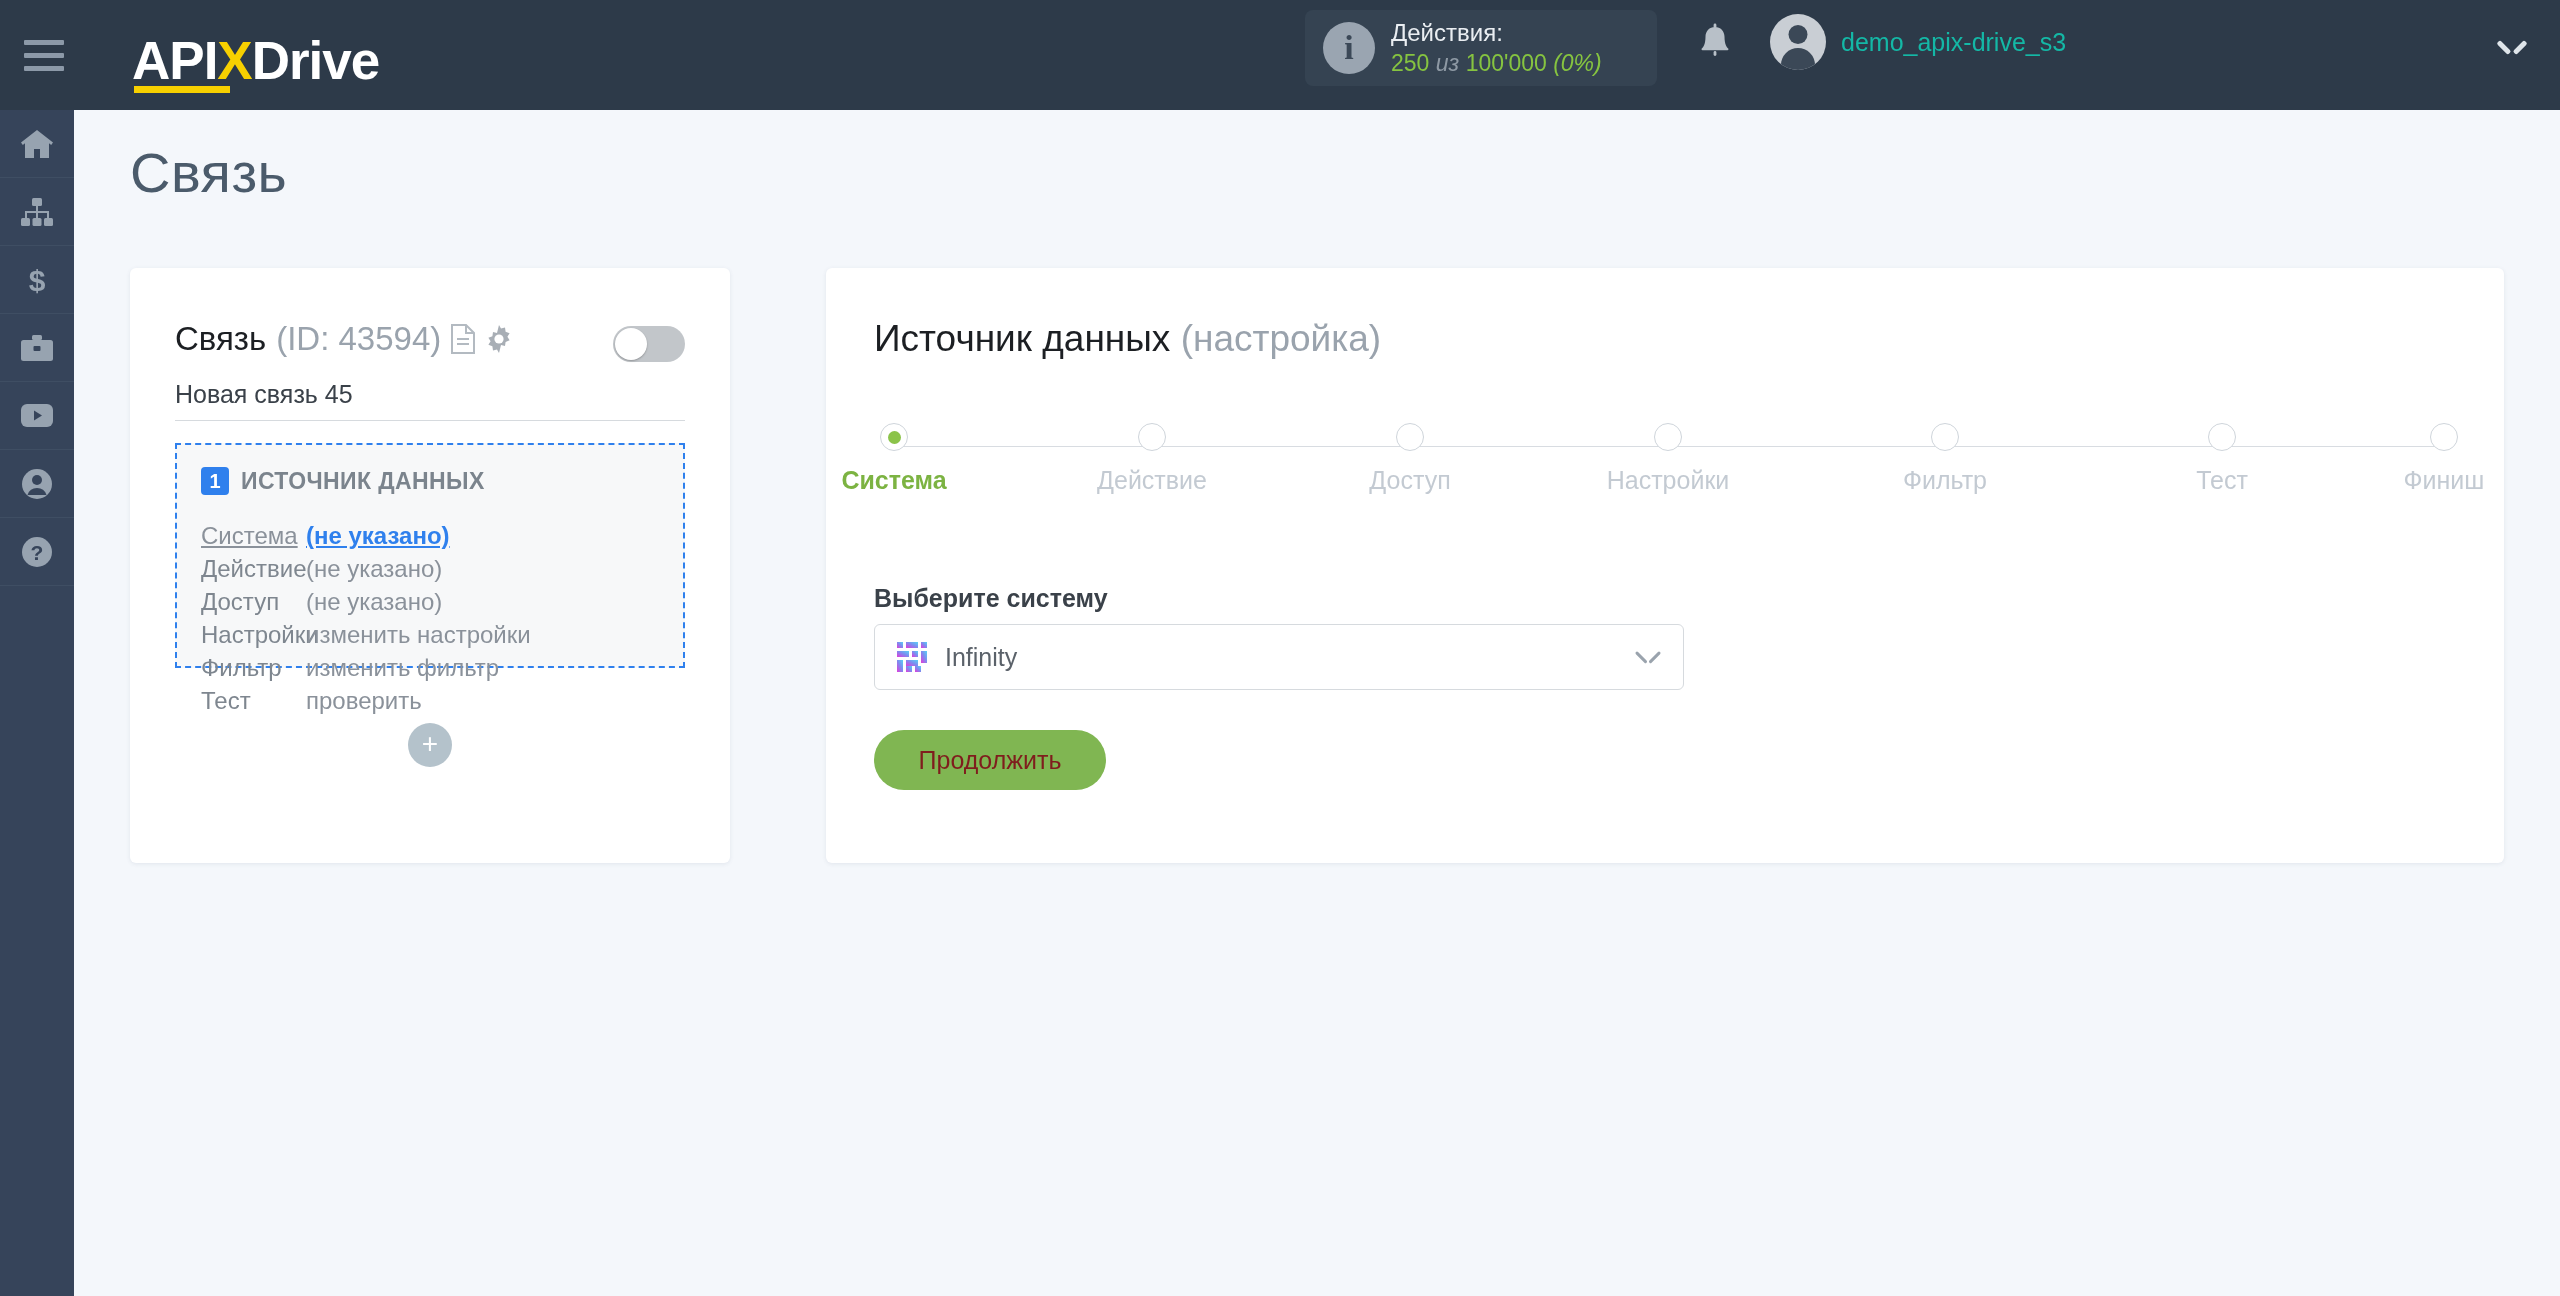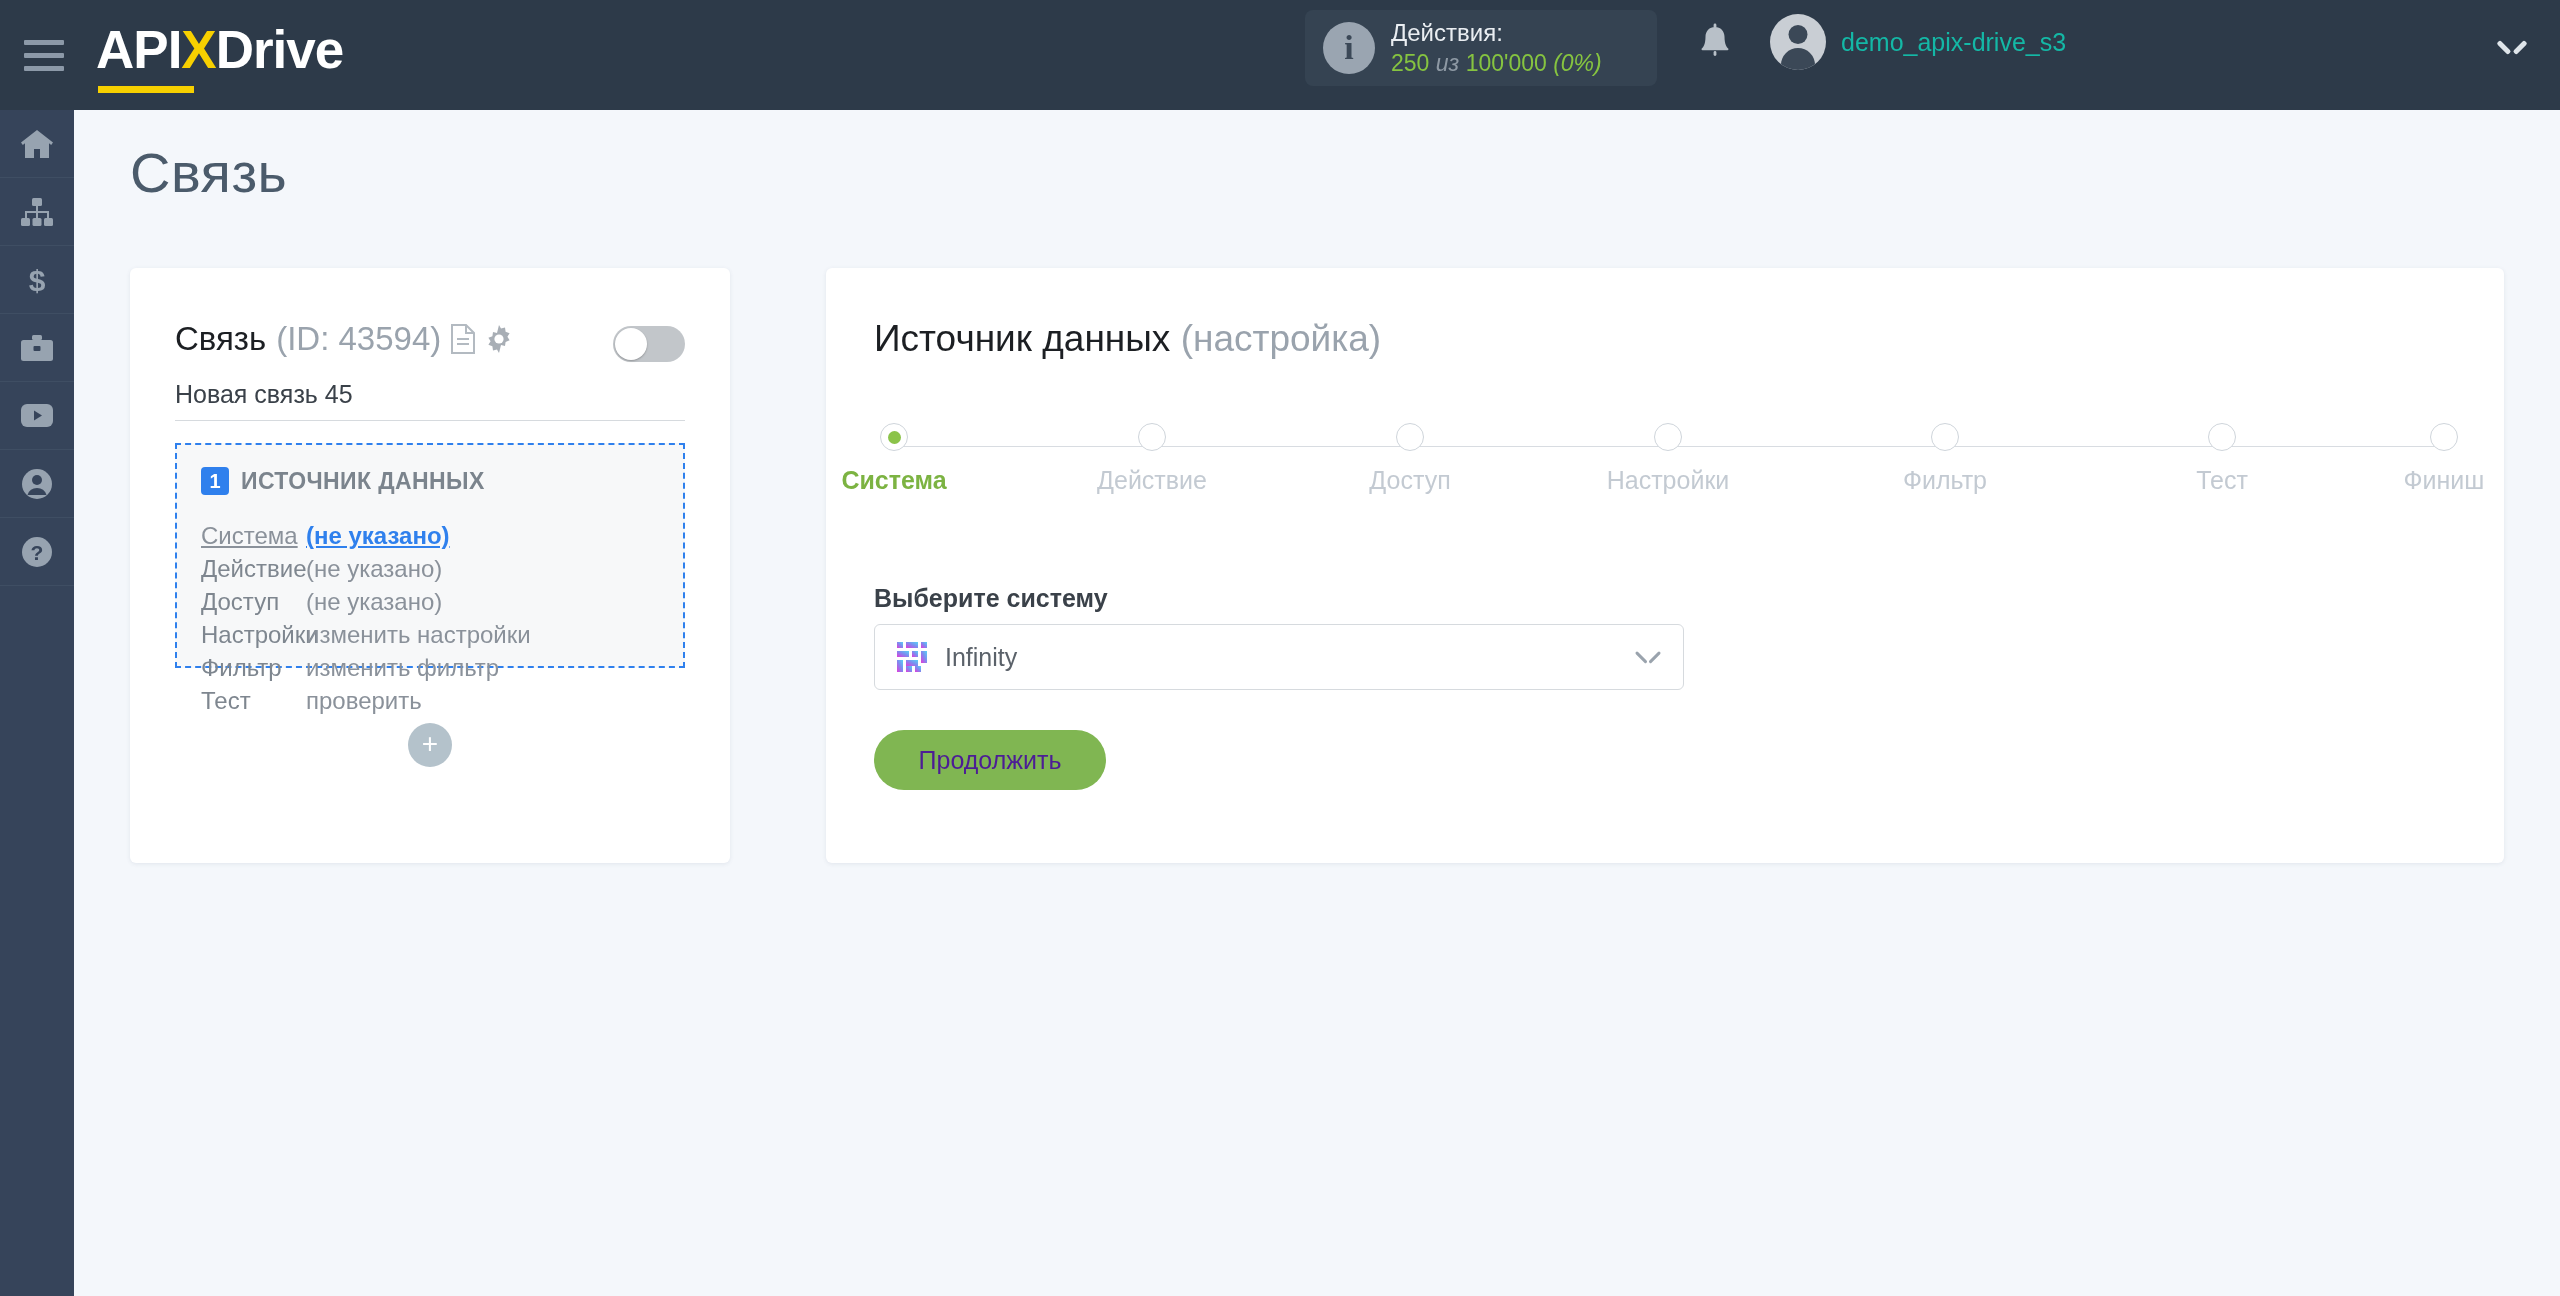--- a/index.html
+++ b/index.html
@@ -18,21 +18,21 @@
     display: flex; align-items: center;
   }
   .burger {
     width: 46px; height: 38px;
     margin-left: 24px; margin-right: 26px;
     display: flex; flex-direction: column; justify-content: center; gap: 8px;
     cursor: pointer;
   }
   .burger span { display: block; height: 5px; width: 40px; background: #8c99a8; border-radius: 1px; }
 
-  .brand { display: flex; height: 64px; position: relative; }
+  .brand { display: flex; align-items: flex-end; height: 64px; position: relative; margin-left: 36px; }
   .brand-text {
     font-size: 53px; font-weight: bold; color: #ffffff;
     letter-spacing: -1px; line-height: 1; white-space: nowrap;
     font-family: "Liberation Sans", sans-serif;
   }
   .brand-x { color: #f7d000; }
   .brand-underline {
     position: absolute; bottom: -6px; left: 2px;
     width: 96px; height: 7px; background: #f7d000;
   }
@@ -234,21 +234,21 @@
   .sel-chev::before, .sel-chev::after {
     content: ''; position: absolute; top: 0;
     width: 15px; height: 3px; background: #9aa3ad; border-radius: 2px;
   }
   .sel-chev::before { left: 0; transform: rotate(45deg); transform-origin: left top; }
   .sel-chev::after  { right: 0; transform: rotate(-45deg); transform-origin: right top; }
 
   .btn-primary {
     position: absolute; left: 48px; top: 462px;
     width: 232px; height: 60px; border: none; border-radius: 30px;
-    background: #80b652; color: #4c1d95; font-size: 25px;
+    background: #80b652; color: #7f1d1d; font-size: 25px;
     font-family: "Liberation Sans", sans-serif; cursor: pointer;
   }
 </style>
 </head>
 <body>
 
 <div class="topbar">
   <div class="burger">
     <span></span>
     <span></span>

